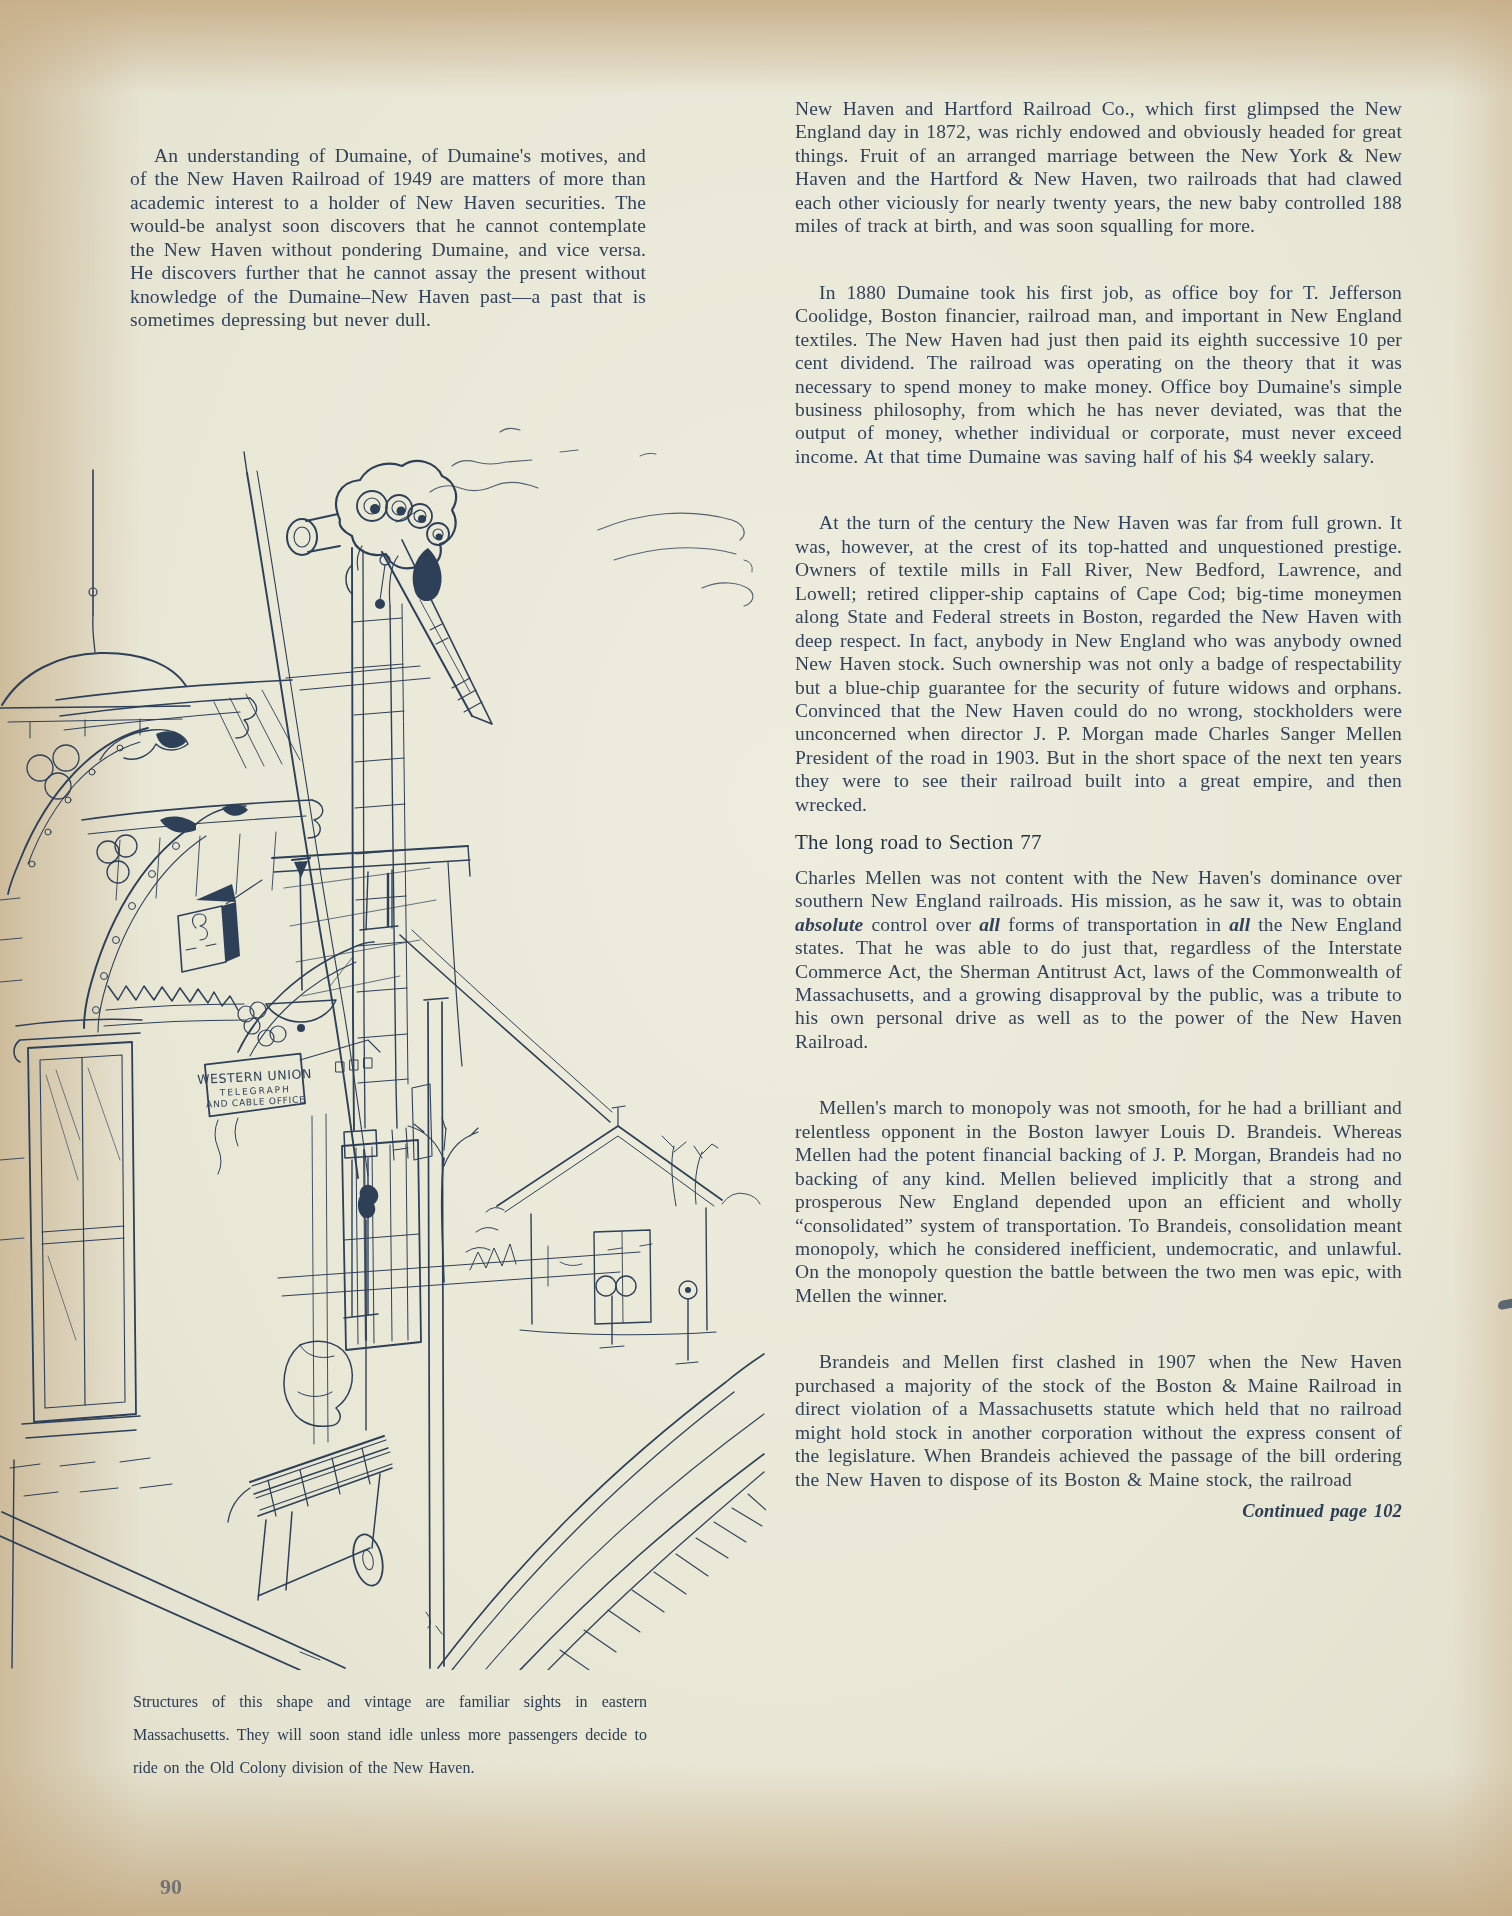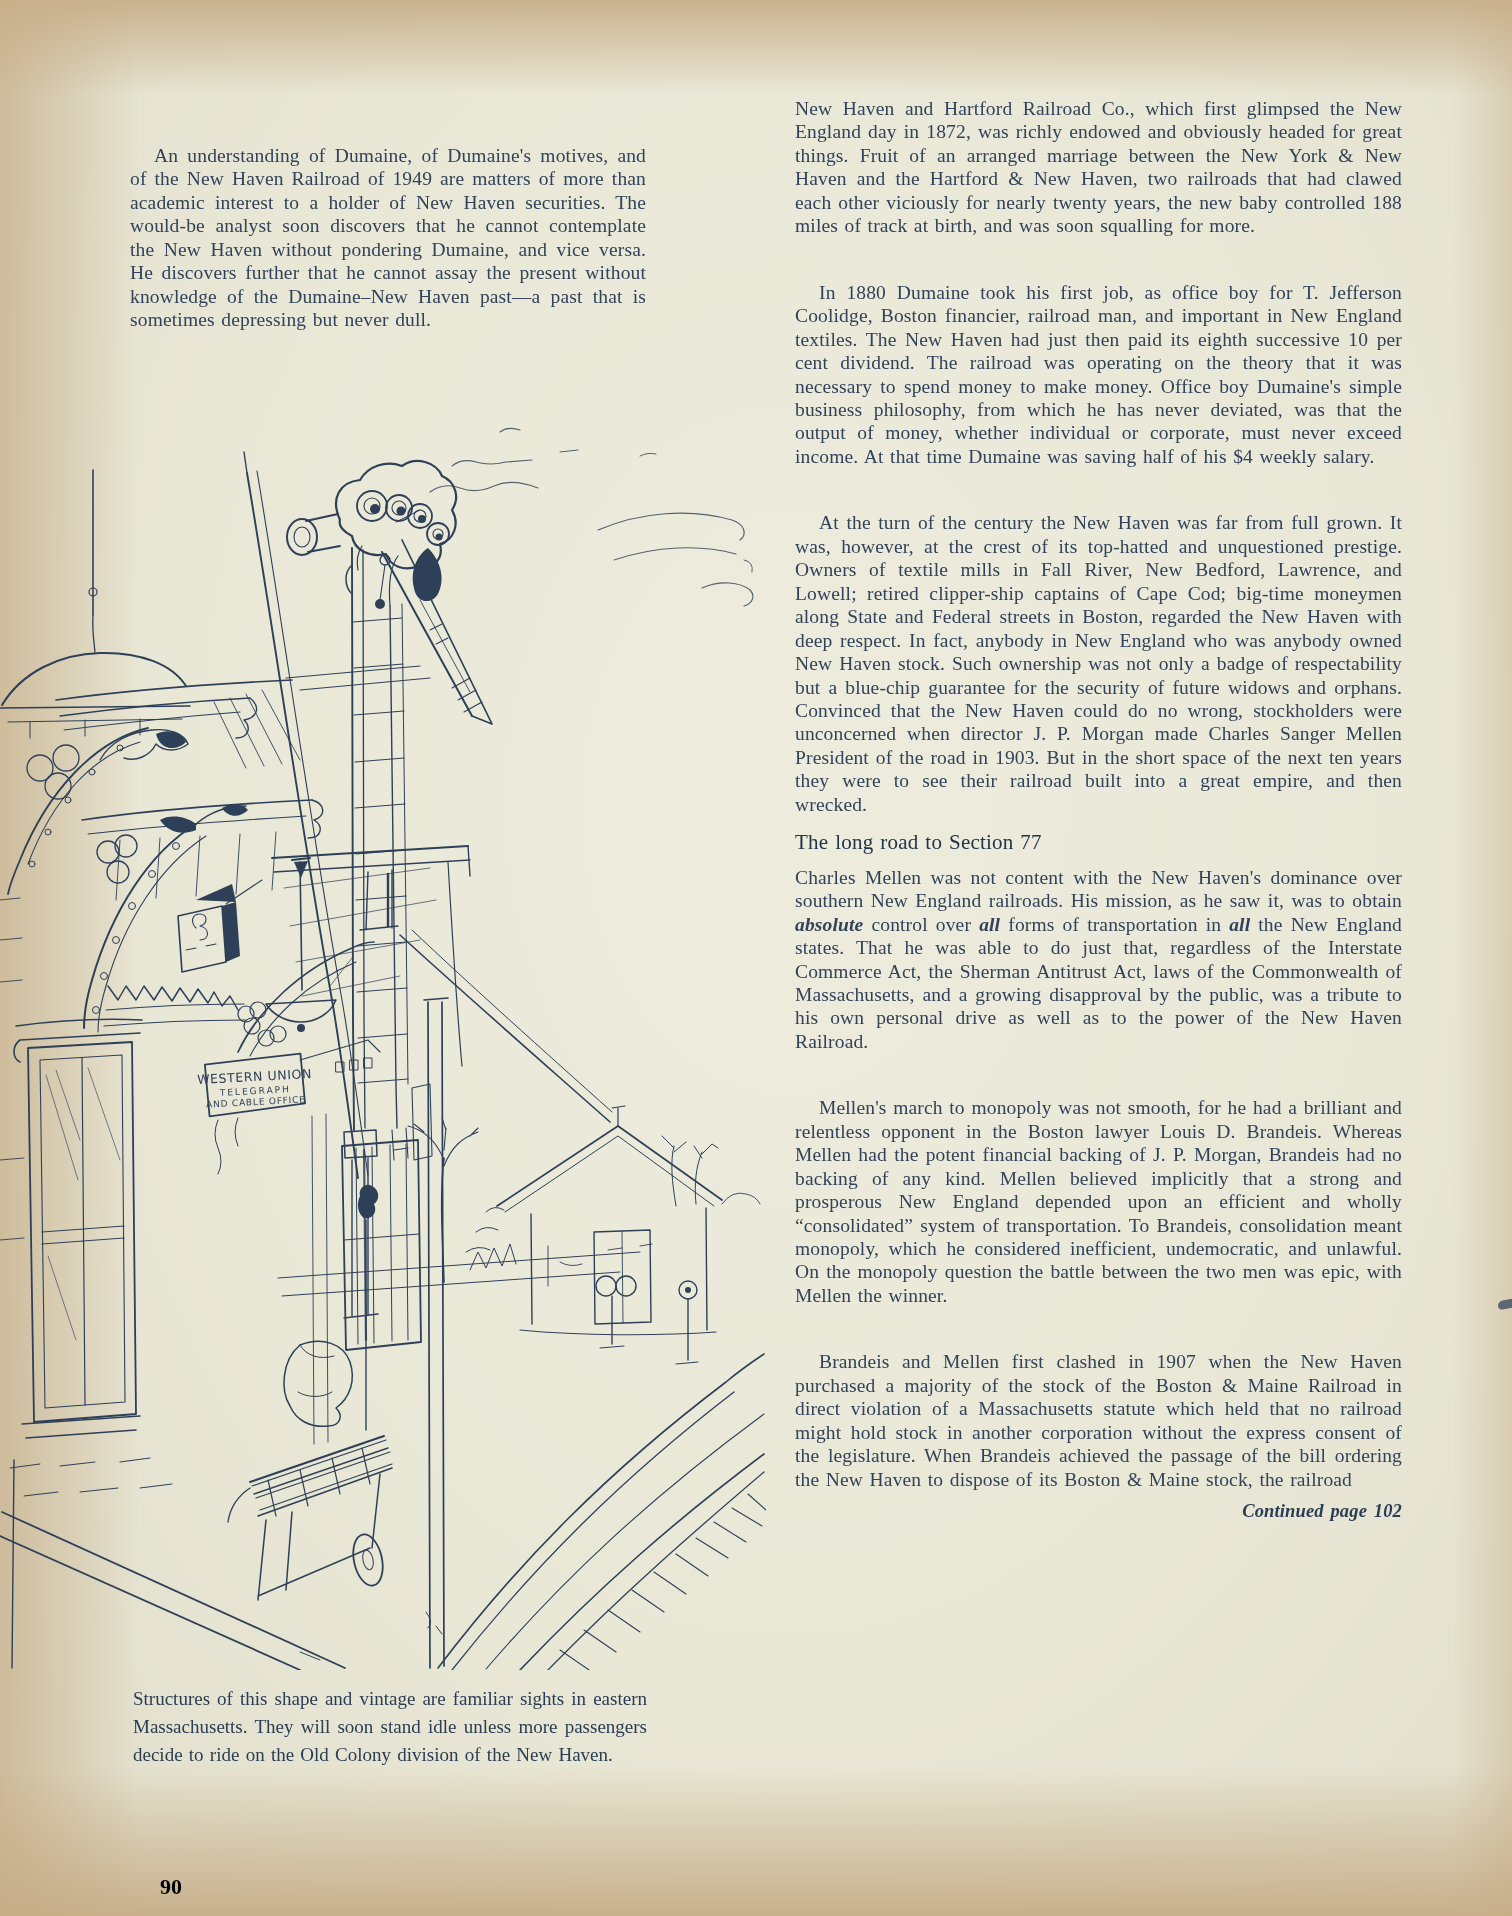--- a/index.html
+++ b/index.html
@@ -20,22 +20,22 @@
   .col-right{left:795px;top:97px;width:607px;}
   .para{margin:0;}
   .indent{text-indent:24px;margin-top:43px;}
   .it{font-style:italic;font-weight:bold;}
   .sec-head{margin:15px 0 11px 0;font-size:21px;font-weight:normal;color:#223449;
             text-align:left;letter-spacing:.2px;}
   .continued{margin-top:9px;text-align:right;font-style:italic;font-weight:bold;
              font-size:18.5px;color:#2c3e55;word-spacing:2px;}
   .caption{position:absolute;left:133px;top:1682px;width:514px;color:#2b3d53;}
   .cap-title{font-weight:bold;font-size:19px;line-height:26px;letter-spacing:2.2px;color:#1d3047;}
-  .cap-body{margin:3px 0 16px 0;font-size:19px;line-height:28px;text-align:justify;word-spacing:1.5px;}
-  .folio{position:absolute;left:160px;top:1874px;font-weight:bold;font-size:22px;color:#000000;}
+  .cap-body{margin:3px 0 16px 0;font-size:16px;line-height:33px;text-align:justify;word-spacing:1.5px;}
+  .folio{position:absolute;left:160px;top:1874px;font-weight:bold;font-size:22px;color:#737373;}
   .illo{position:absolute;left:0;top:380px;width:766px;height:1290px;}
   .illo path,.illo line,.illo circle,.illo ellipse,.illo polyline{
       stroke:#2e4058;fill:none;stroke-linecap:round;stroke-linejoin:round;}
   .illo .f{fill:#2e4058;stroke:none;}
   .illo text{fill:#2e4058;stroke:none;font-family:"DejaVu Sans","Liberation Sans",sans-serif;}
   .sign-t1{font-size:12.5px;letter-spacing:.6px;}
   .sign-t2{font-size:9px;letter-spacing:2px;}
   .sign-t3{font-size:9px;letter-spacing:.8px;}
   .stray{position:absolute;right:0;top:1300px;width:14px;height:9px;background:#3c4c60;
          border-radius:5px 0 0 5px;opacity:.8;transform:skewY(-10deg);}

